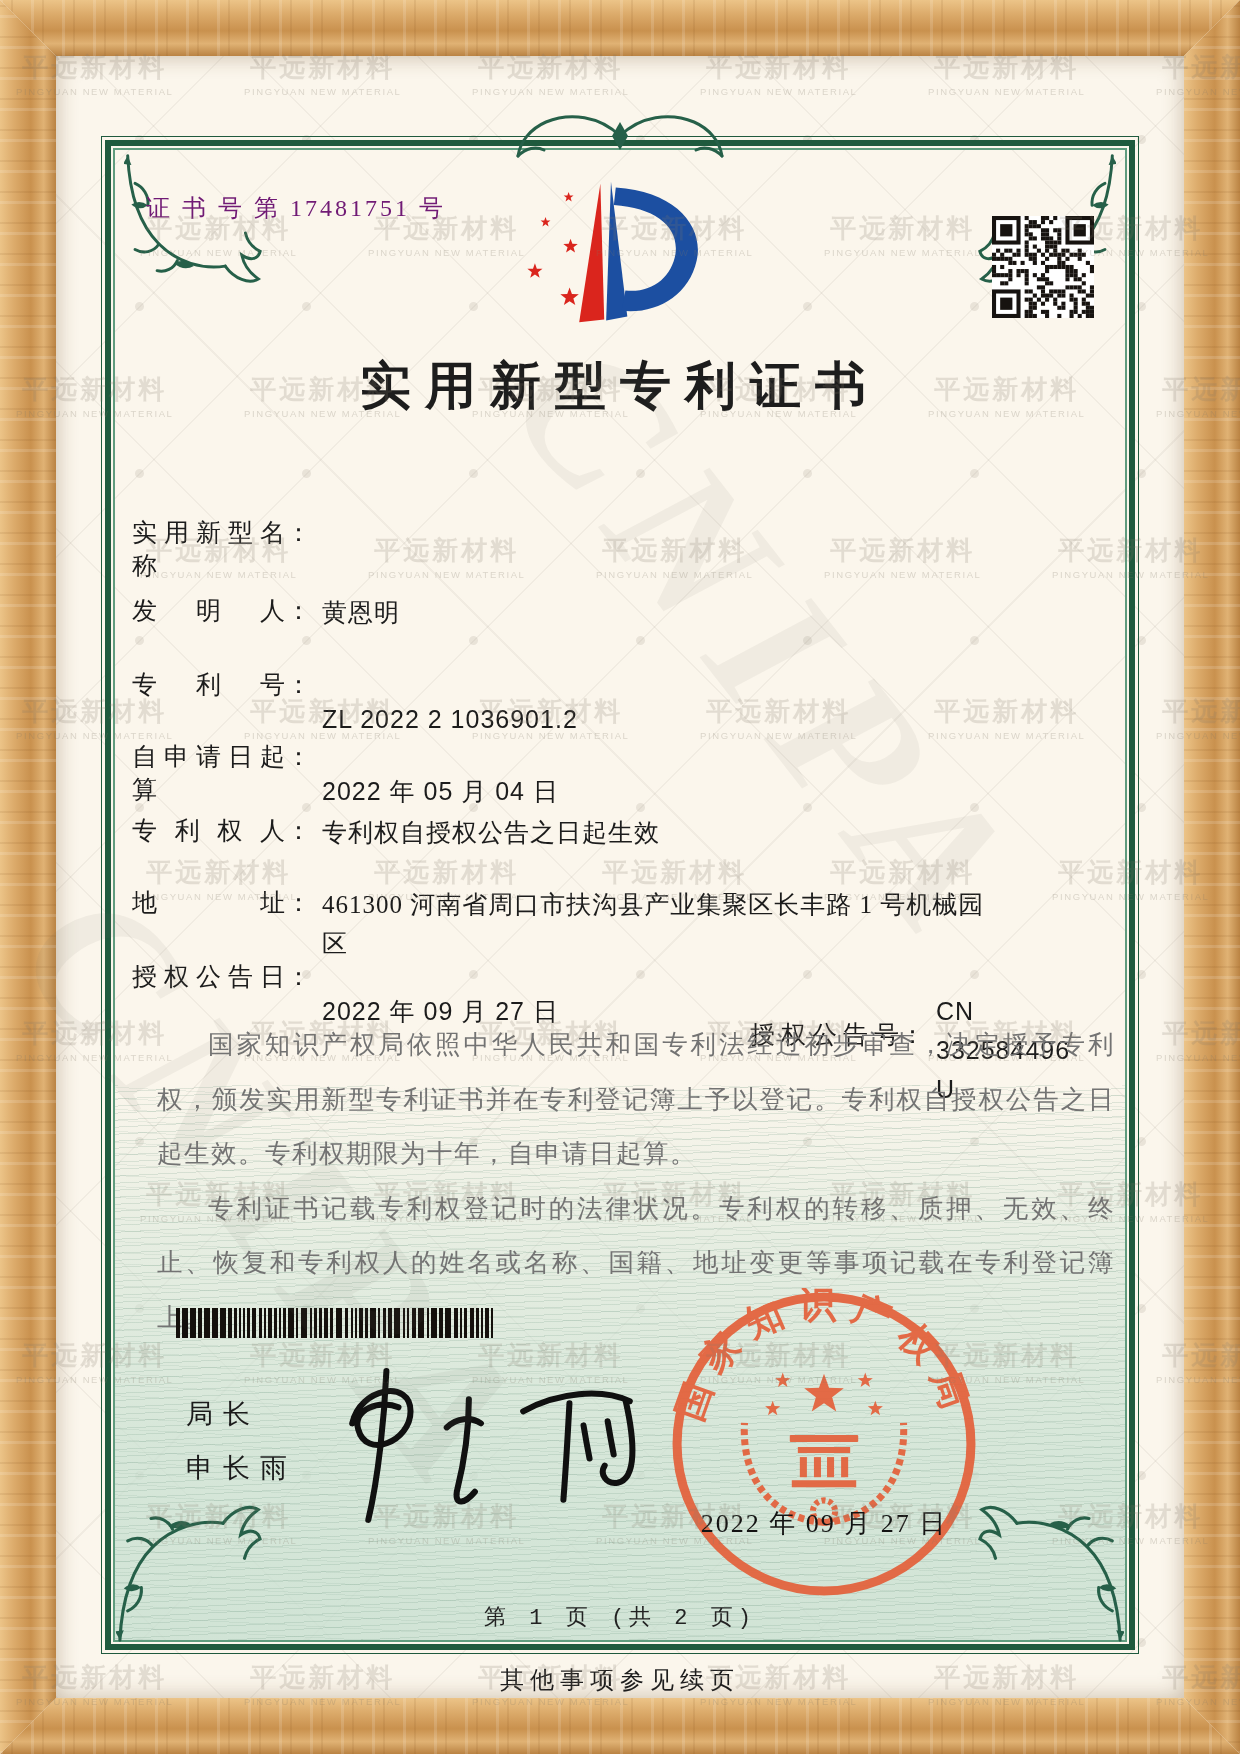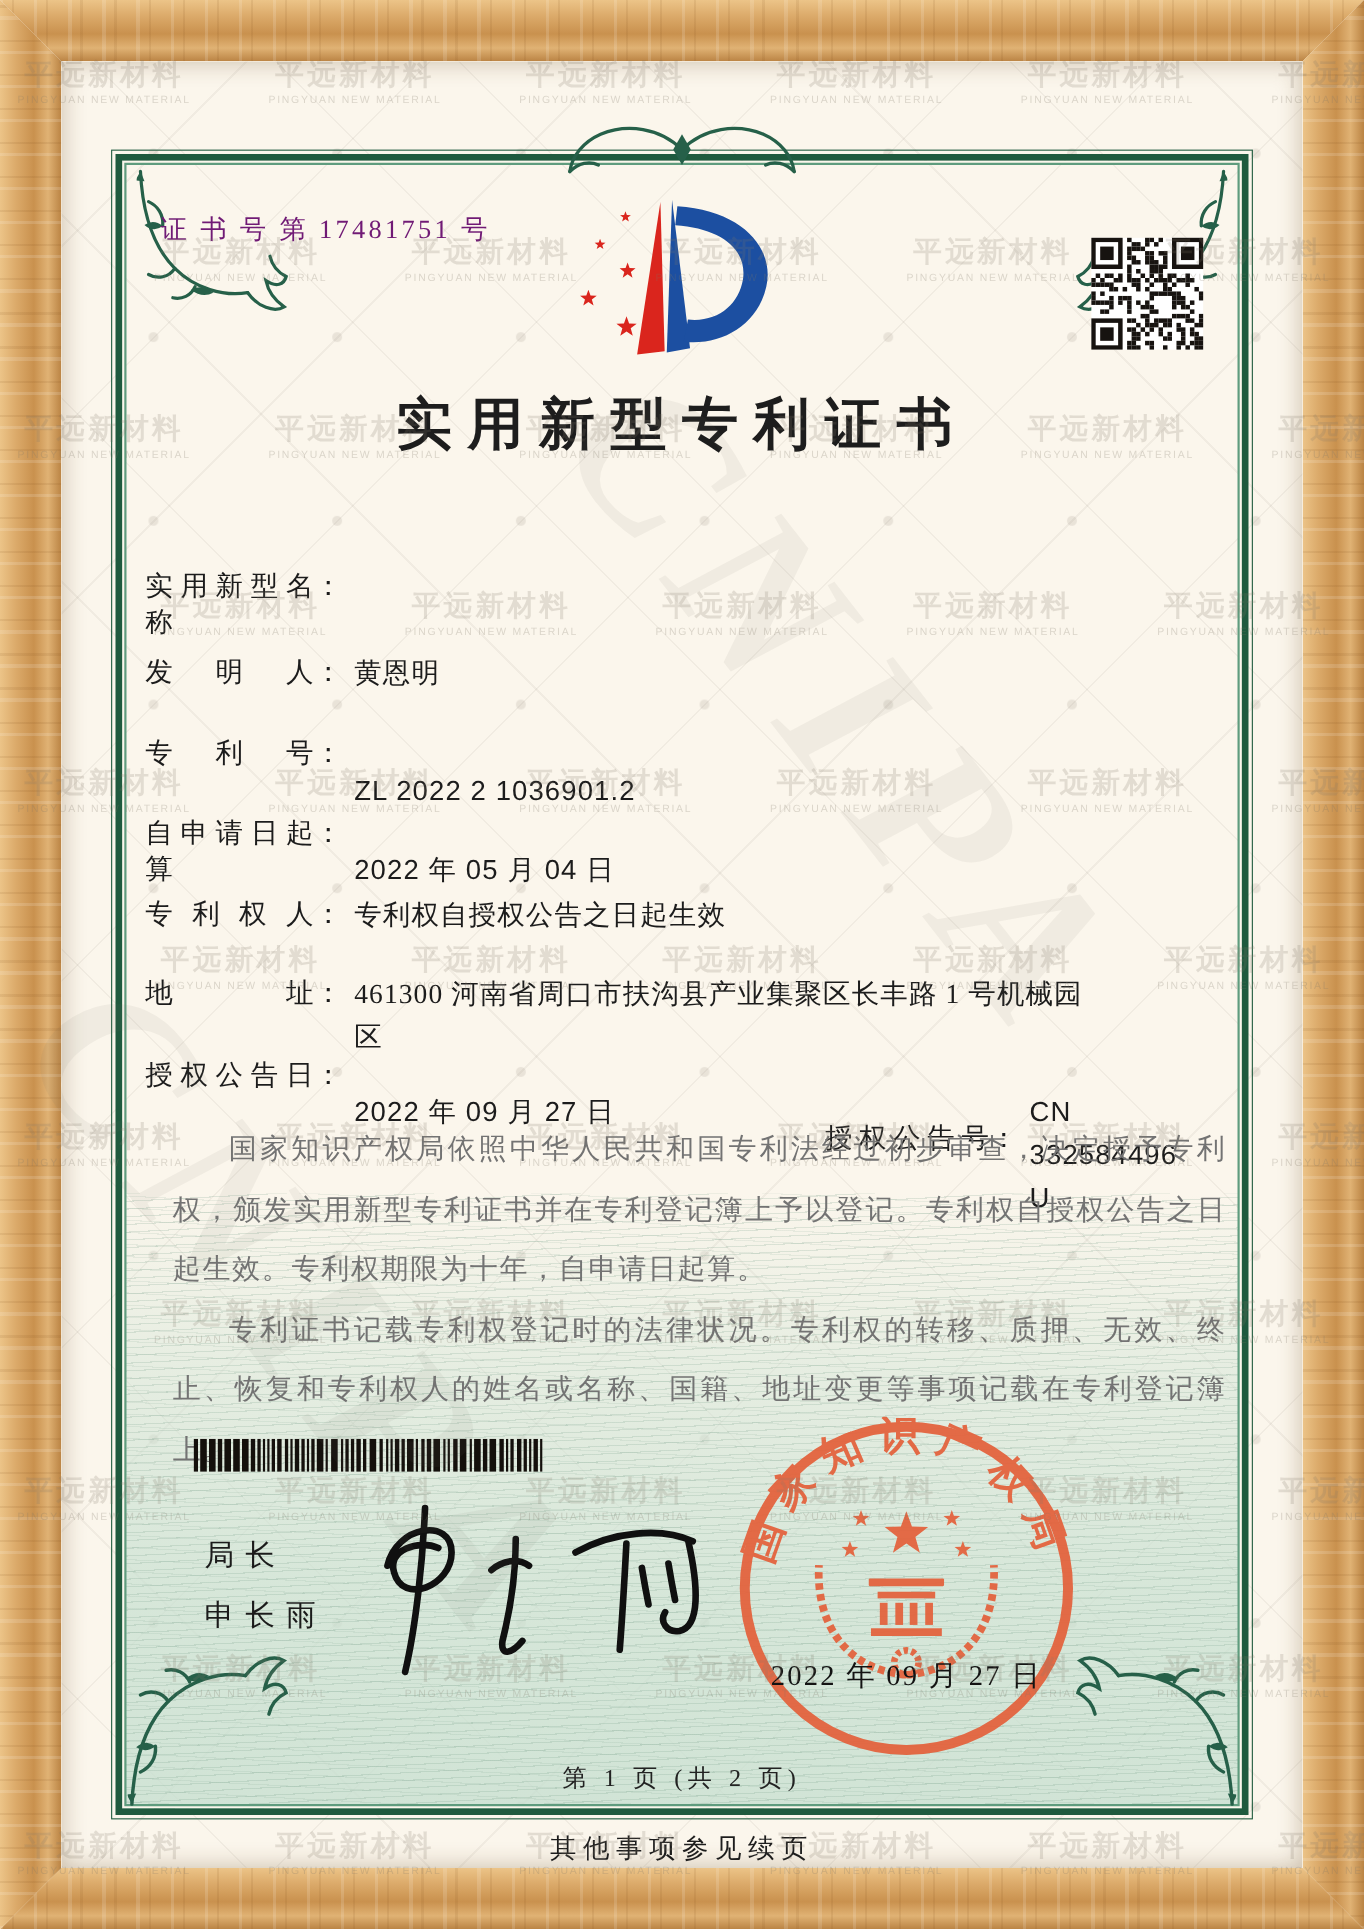--- a/index.html
+++ b/index.html
@@ -63,21 +63,21 @@
   .barcode{position:absolute;left:176px;top:1308px;width:322px;height:30px;}
   .officer-title{position:absolute;left:186px;top:1396px;font-family:"Liberation Sans",sans-serif;
     font-size:27px;letter-spacing:10px;color:#1b1b1b;}
   .officer-name{position:absolute;left:186px;top:1450px;font-family:"Liberation Sans",sans-serif;
     font-size:27px;letter-spacing:10px;color:#1b1b1b;}
   .signature{position:absolute;left:316px;top:1364px;width:352px;height:168px;z-index:15;}
   .seal{position:absolute;left:668px;top:1288px;width:312px;height:312px;z-index:14;opacity:.92;}
   .seal-date{position:absolute;left:668px;top:1506px;width:312px;text-align:center;z-index:16;
     font-size:26px;letter-spacing:2px;color:#131313;}
   .page-footer{position:absolute;left:0;top:1602px;width:1240px;text-align:center;
-    font-size:22px;letter-spacing:5px;color:#222;}
+    font-size:22px;letter-spacing:5px;color:#222;font-family:Liberation Mono, monospace;}
   .note{position:absolute;left:0;top:1664px;width:1240px;text-align:center;
     font-size:24px;letter-spacing:6px;color:#1d1d1d;z-index:12;}
 
   
   .wm-layer{z-index:30;overflow:hidden;}
   .wm{position:absolute;text-align:center;white-space:nowrap;}
   .wm1{font-family:"Liberation Sans",sans-serif;font-weight:bold;font-size:26px;letter-spacing:3px;
     color:rgba(128,118,106,.20);}
   .wm2{font-family:"Liberation Sans",sans-serif;font-size:9.5px;letter-spacing:1.6px;
     color:rgba(128,118,106,.26);margin-top:1px;}

